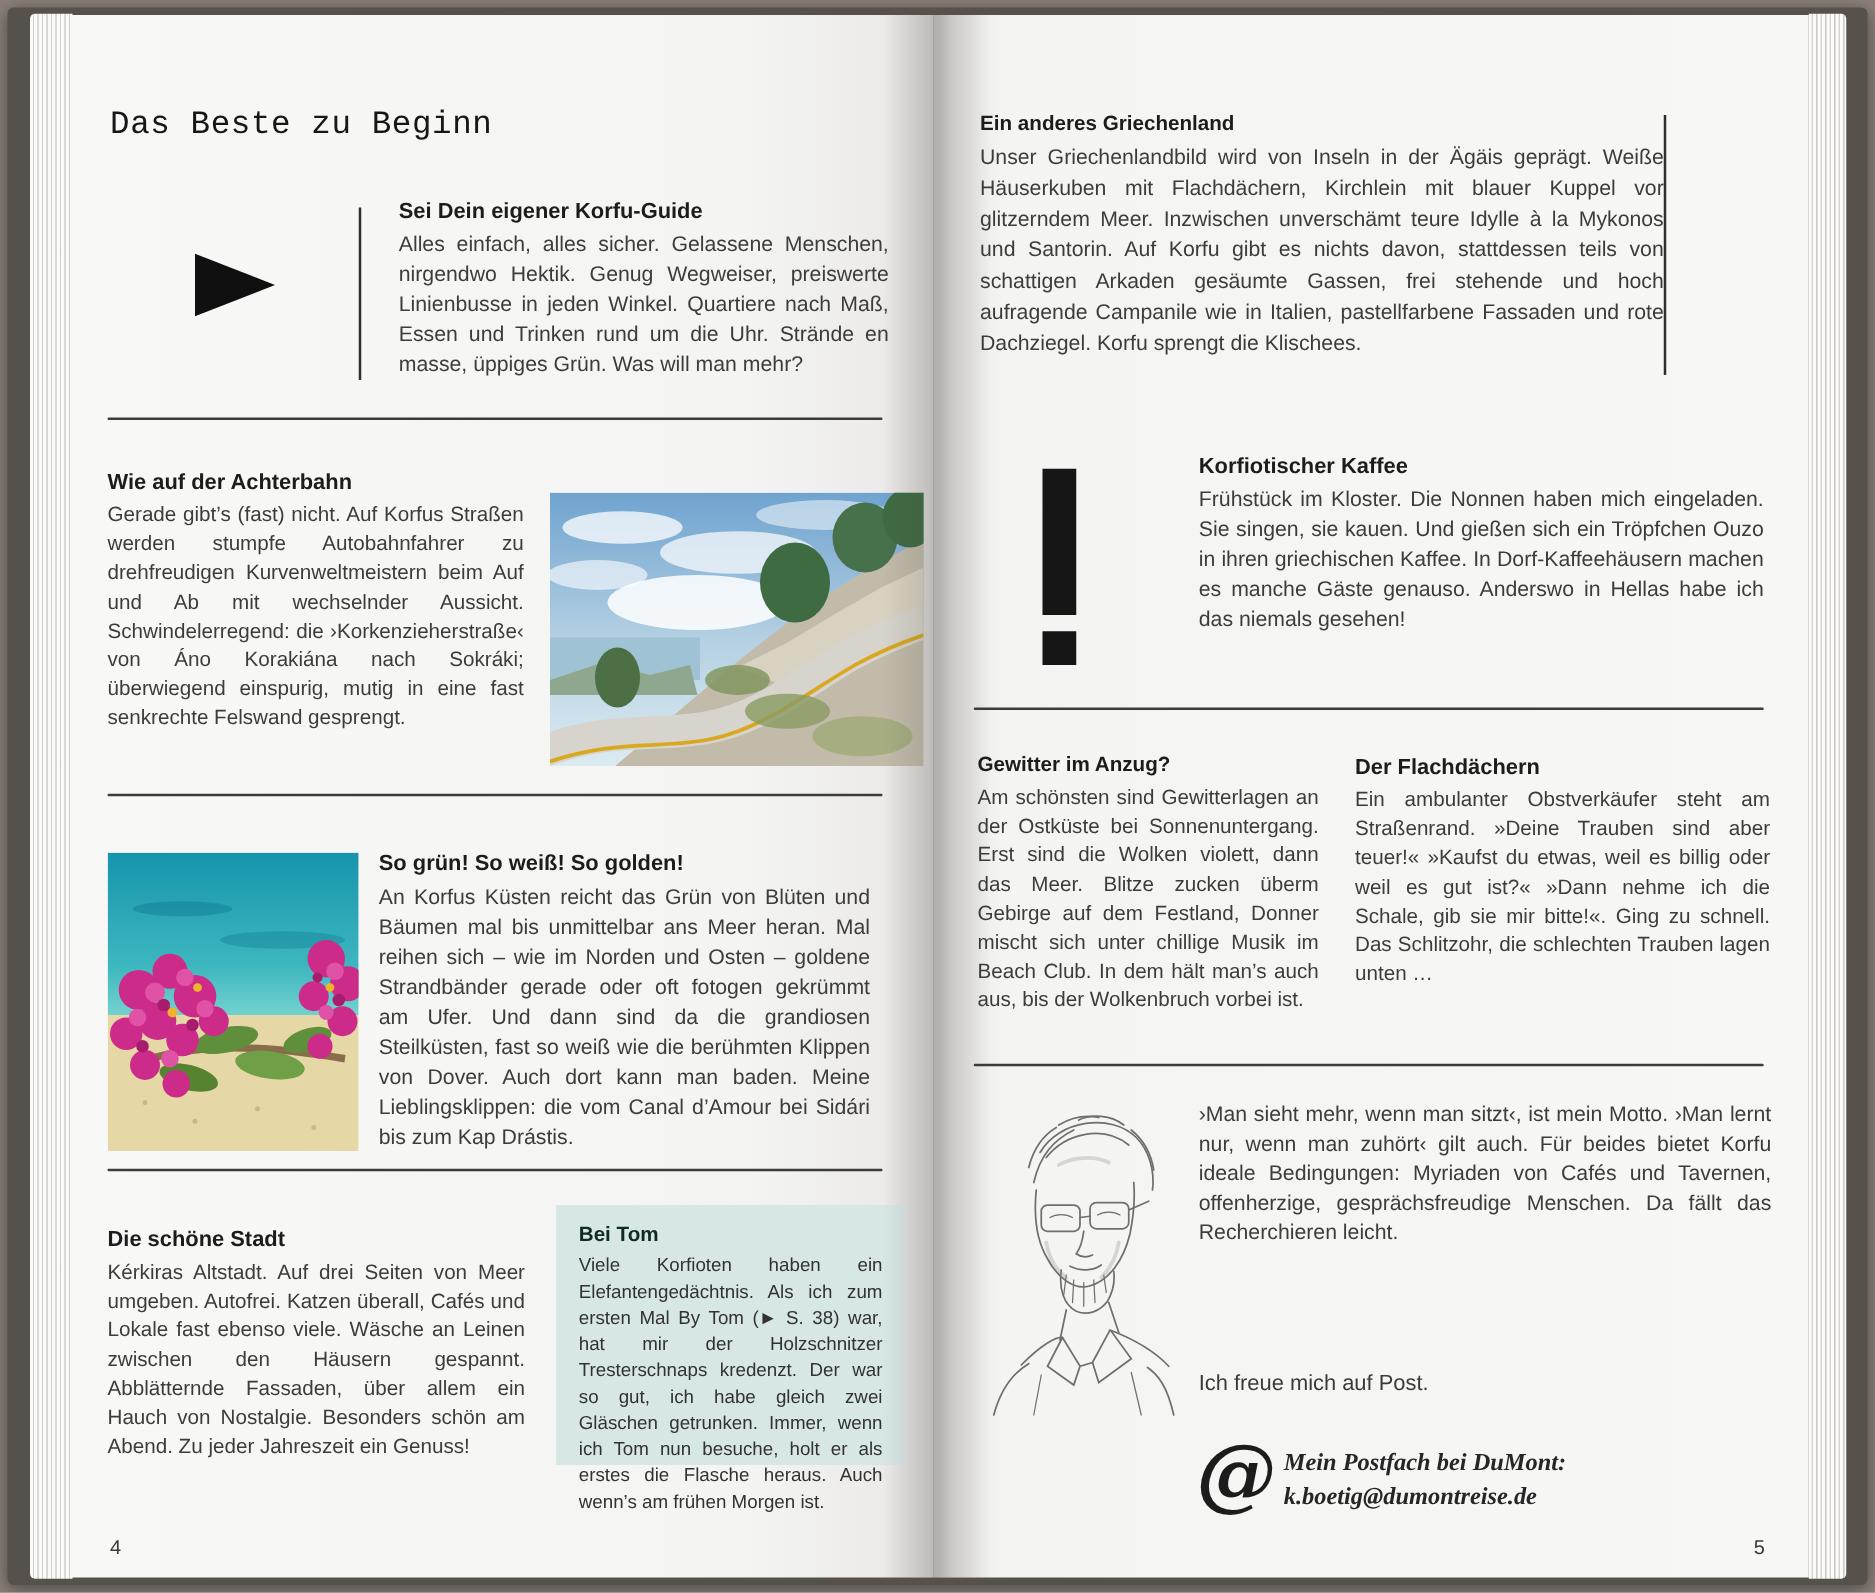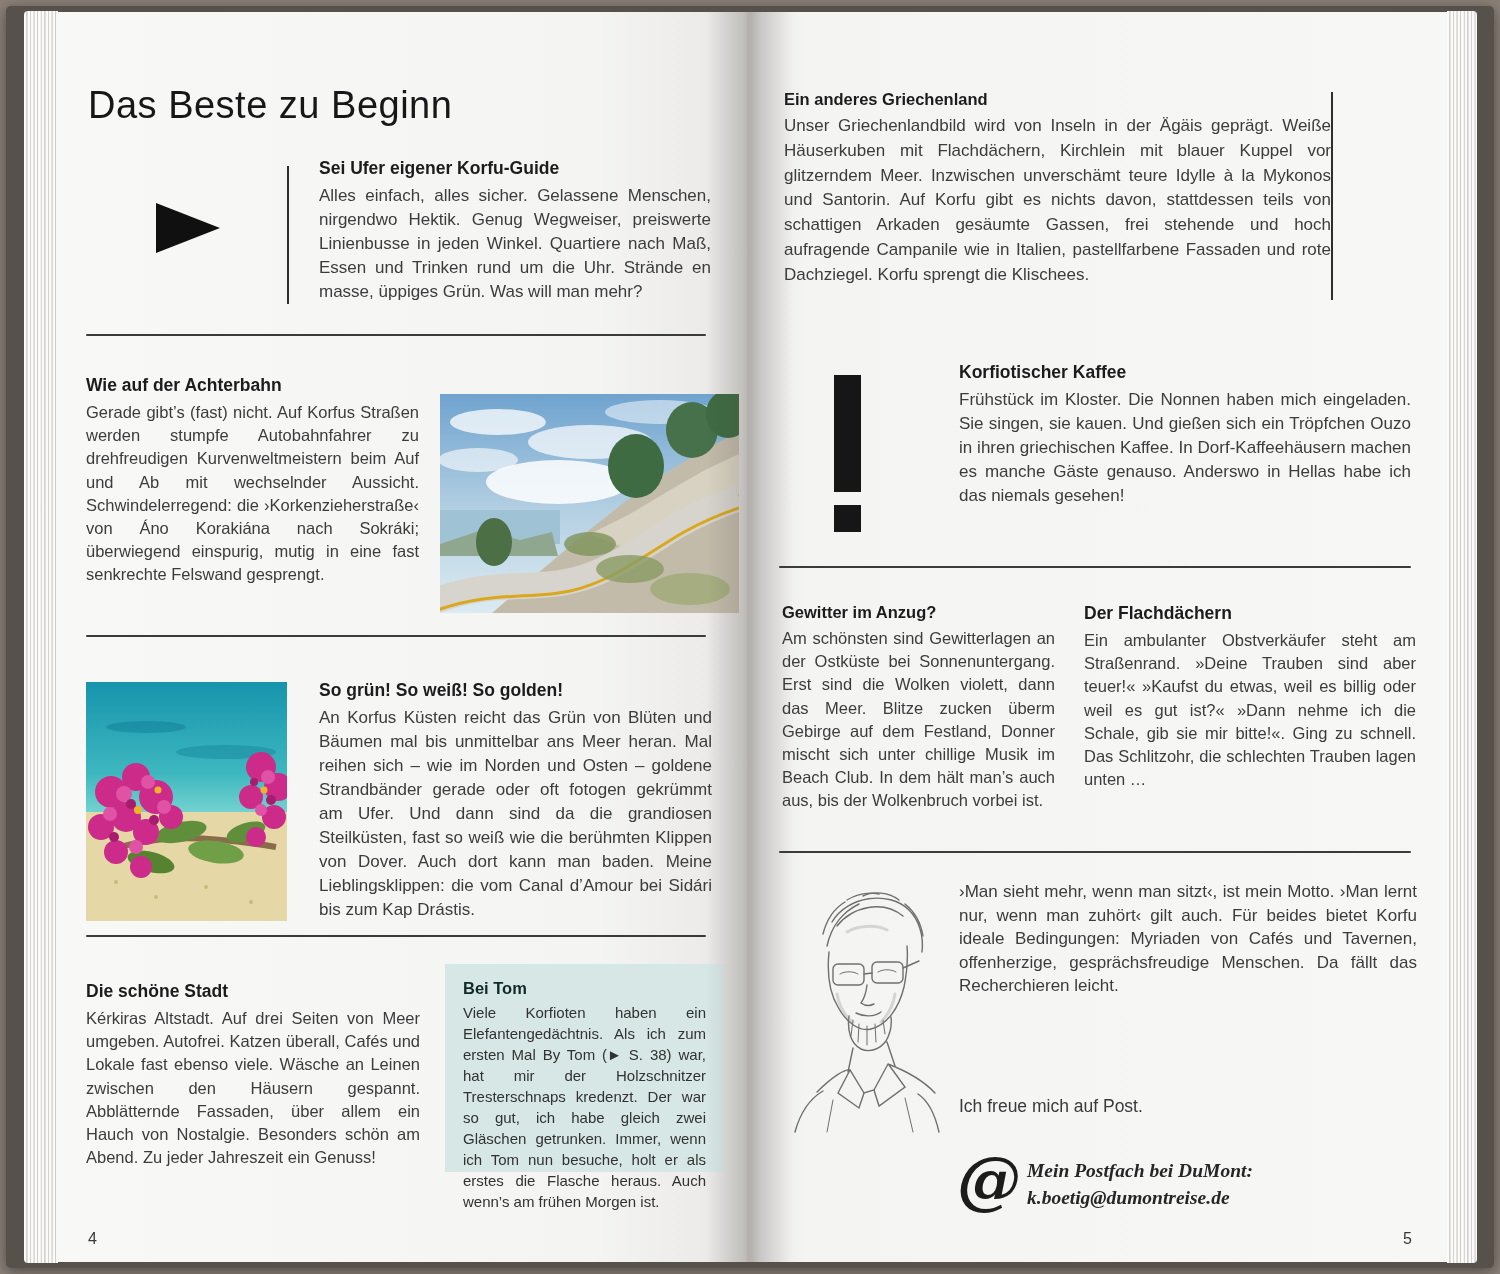--- a/index.html
+++ b/index.html
@@ -14,21 +14,21 @@
   .stack-right { left:1447px; width:30px; border-radius:0 4px 4px 0; }
 
   .page { position:absolute; top:12px; height:1250px; }
   .page-left { left:56px; width:691px; background:linear-gradient(to right,#f8f8f7 0%,#f4f4f3 78%,#ecebe9 94%,#d9d7d5 100%); }
   .page-right { left:747px; width:700px; background:linear-gradient(to right,#cfcdcb 0%,#e7e6e5 2%,#f4f4f3 8%,#f7f7f6 100%); }
   .gutter { position:absolute; left:706px; top:12px; width:86px; height:1250px; pointer-events:none;
             background:linear-gradient(to right,rgba(70,65,60,0) 0%,rgba(70,65,60,.16) 42%,rgba(70,65,60,.24) 52%,rgba(70,65,60,0) 100%); }
 
   .abs { position:absolute; }
 
-  .page-title { font-family:Liberation Sans, sans-serif; font-size:38px; font-weight:400; color:#171717; letter-spacing:.5px; }
+  .page-title { font-family:Liberation Mono, monospace; font-size:26px; font-weight:400; color:#171717; letter-spacing:.5px; }
 
   h3.sec { font-size:17.5px; font-weight:700; color:#1c1c1c; margin-bottom:5px; }
   p.body { font-size:17px; line-height:24px; text-align:justify; color:#3c3c3c; }
   p.body-tight { font-size:16.5px; line-height:23.2px; text-align:justify; color:#3c3c3c; }
 
   .hrule { height:2px; background:#3b3b3b; border-radius:1px; }
   .vrule { width:2px; background:#2e2e2e; }
 
   .tri { width:0; height:0; border-left:64px solid #101010; border-top:25px solid transparent; border-bottom:25px solid transparent; }
 
@@ -58,21 +58,21 @@
   <div class="stack stack-left"></div>
   <div class="stack stack-right"></div>
 
   <div class="page page-left">
     <div class="abs page-title" style="left:32px; top:72px;">Das Beste zu Beginn</div>
 
     <div class="abs tri" style="left:100px; top:191px;"></div>
     <div class="abs vrule" style="left:231px; top:154px; height:138px;"></div>
 
     <div class="abs" style="left:263px; top:146px; width:392px;">
-      <h3 class="sec">Sei Ufer eigener Korfu-Guide</h3>
+      <h3 class="sec">Sei Dein eigener Korfu-Guide</h3>
       <p class="body">Alles einfach, alles sicher. Gelassene Menschen, nirgendwo Hektik. Genug Wegweiser, preiswerte Linienbusse in jeden Winkel. Quartiere nach Maß, Essen und Trinken rund um die Uhr. Strände en masse, üppiges Grün. Was will man mehr?</p>
     </div>
 
     <div class="abs hrule" style="left:30px; top:322px; width:620px;"></div>
 
     <div class="abs" style="left:30px; top:363px; width:333px;">
       <h3 class="sec">Wie auf der Achterbahn</h3>
       <p class="body-tight">Gerade gibt’s (fast) nicht. Auf Korfus Straßen werden stumpfe Autobahnfahrer zu drehfreudigen Kurvenweltmeistern beim Auf und Ab mit wechselnder Aussicht. Schwindelerregend: die ›Korkenzieherstraße‹ von Áno Korakiána nach Sokráki; überwiegend einspurig, mutig in eine fast senkrechte Felswand gesprengt.</p>
     </div>
 
@@ -162,21 +162,21 @@
             <circle cx="28" cy="155" r="5"></circle>
           <circle cx="185" cy="118" r="5"></circle>
             <circle cx="168" cy="100" r="4"></circle>
         </g>
         <circle cx="52" cy="128" r="4" fill="#f0b429"></circle>
           <circle cx="72" cy="108" r="3.5" fill="#f0b429"></circle>
         <circle cx="178" cy="108" r="3.5" fill="#f0b429"></circle>
       </svg>
     </div>
 
-    <div class="abs" style="left:263px; top:668px; width:393px;">
+    <div class="abs" style="left:247px; top:668px; width:393px;">
       <h3 class="sec">So grün! So weiß! So golden!</h3>
       <p class="body">An Korfus Küsten reicht das Grün von Blüten und Bäumen mal bis unmittelbar ans Meer heran. Mal reihen sich – wie im Norden und Osten – goldene Strandbänder gerade oder oft fotogen gekrümmt am Ufer. Und dann sind da die grandiosen Steilküsten, fast so weiß wie die berühmten Klippen von Dover. Auch dort kann man baden. Meine Lieblingsklippen: die vom Canal d’Amour bei Sidári bis zum Kap Drástis.</p>
     </div>
 
     <div class="abs hrule" style="left:30px; top:923px; width:620px;"></div>
 
     <div class="abs" style="left:30px; top:969px; width:334px;">
       <h3 class="sec">Die schöne Stadt</h3>
       <p class="body-tight">Kérkiras Altstadt. Auf drei Seiten von Meer umgeben. Autofrei. Katzen überall, Cafés und Lokale fast ebenso viele. Wäsche an Leinen zwischen den Häusern gespannt. Abblätternde Fassaden, über allem ein Hauch von Nostalgie. Besonders schön am Abend. Zu jeder Jahreszeit ein Genuss!</p>
     </div>

